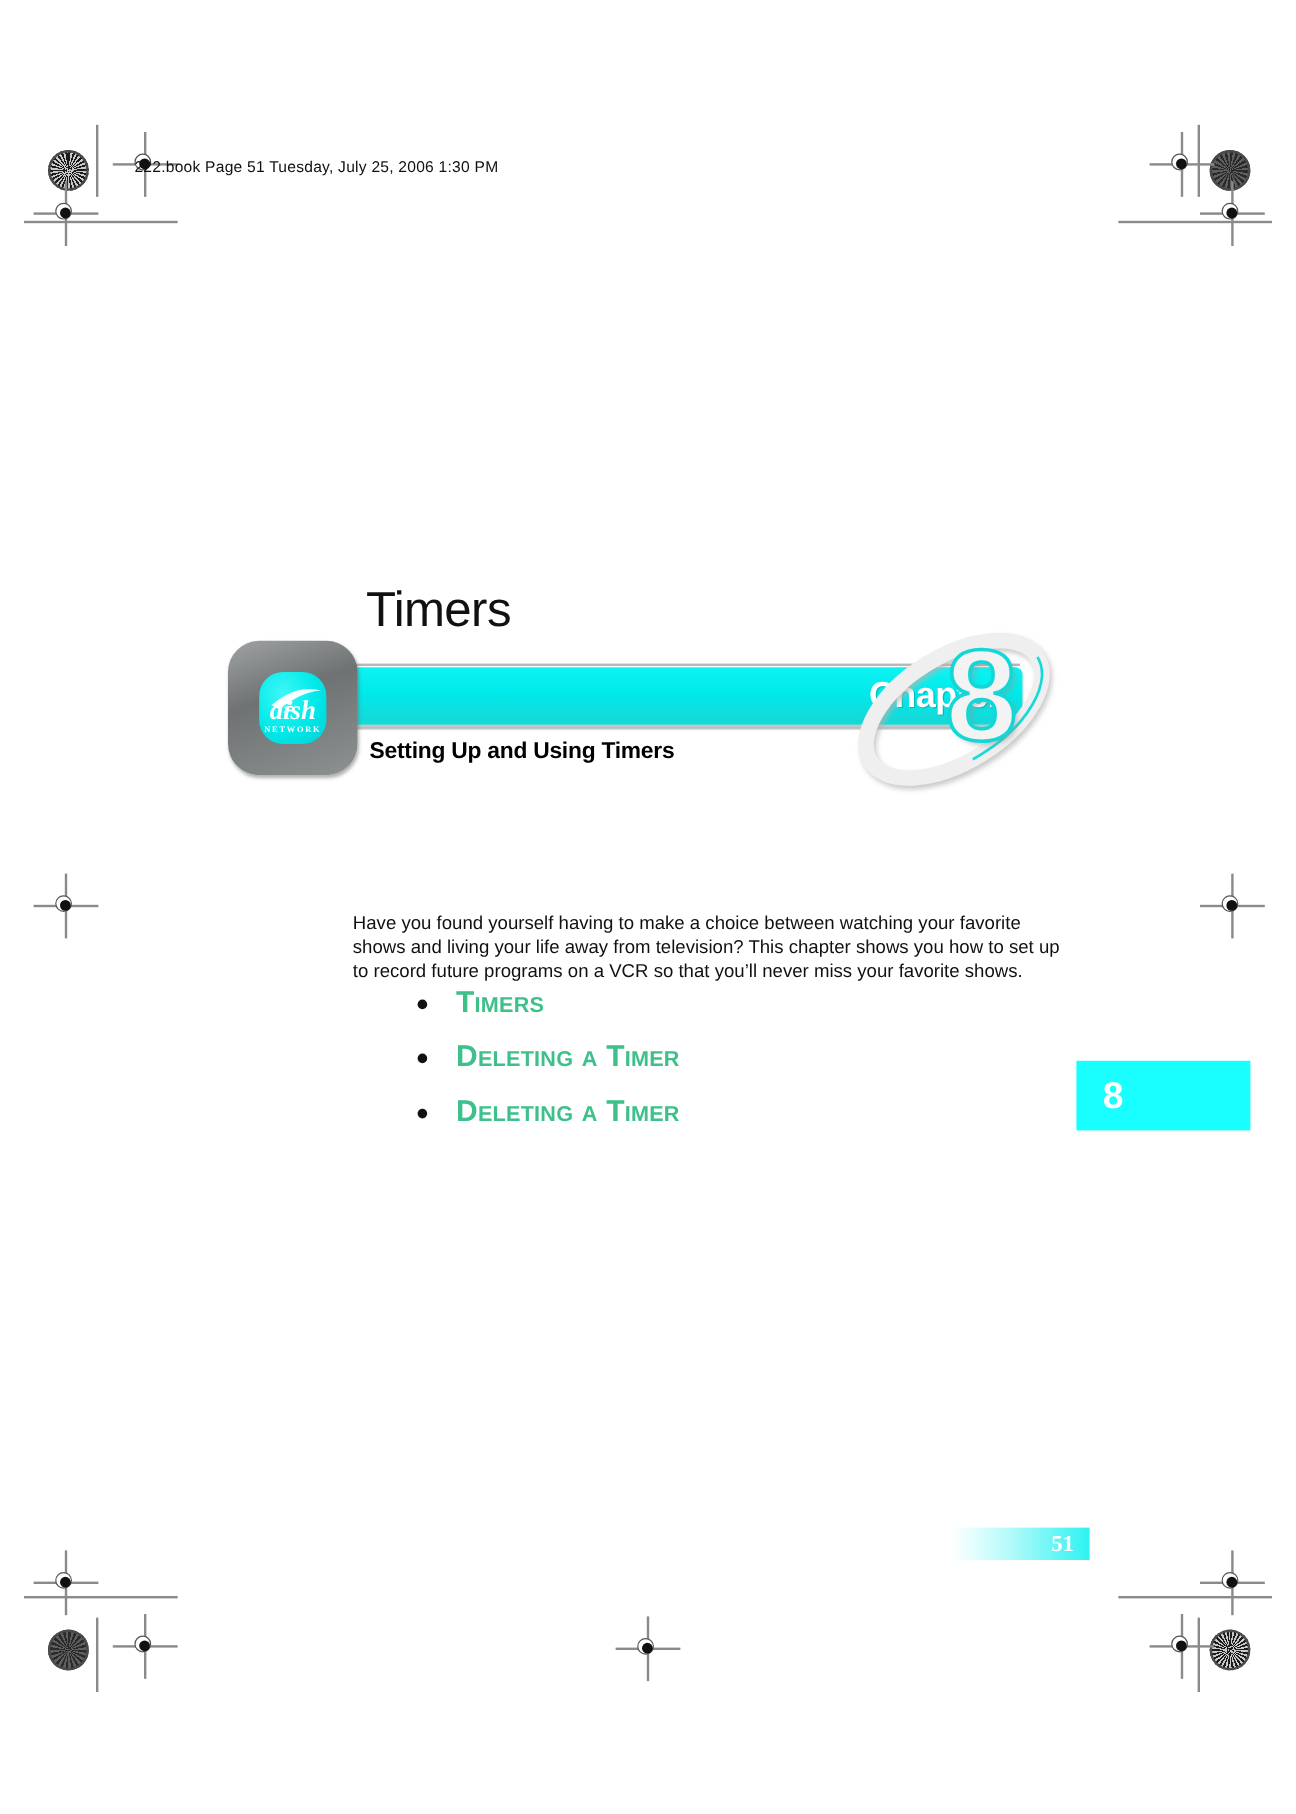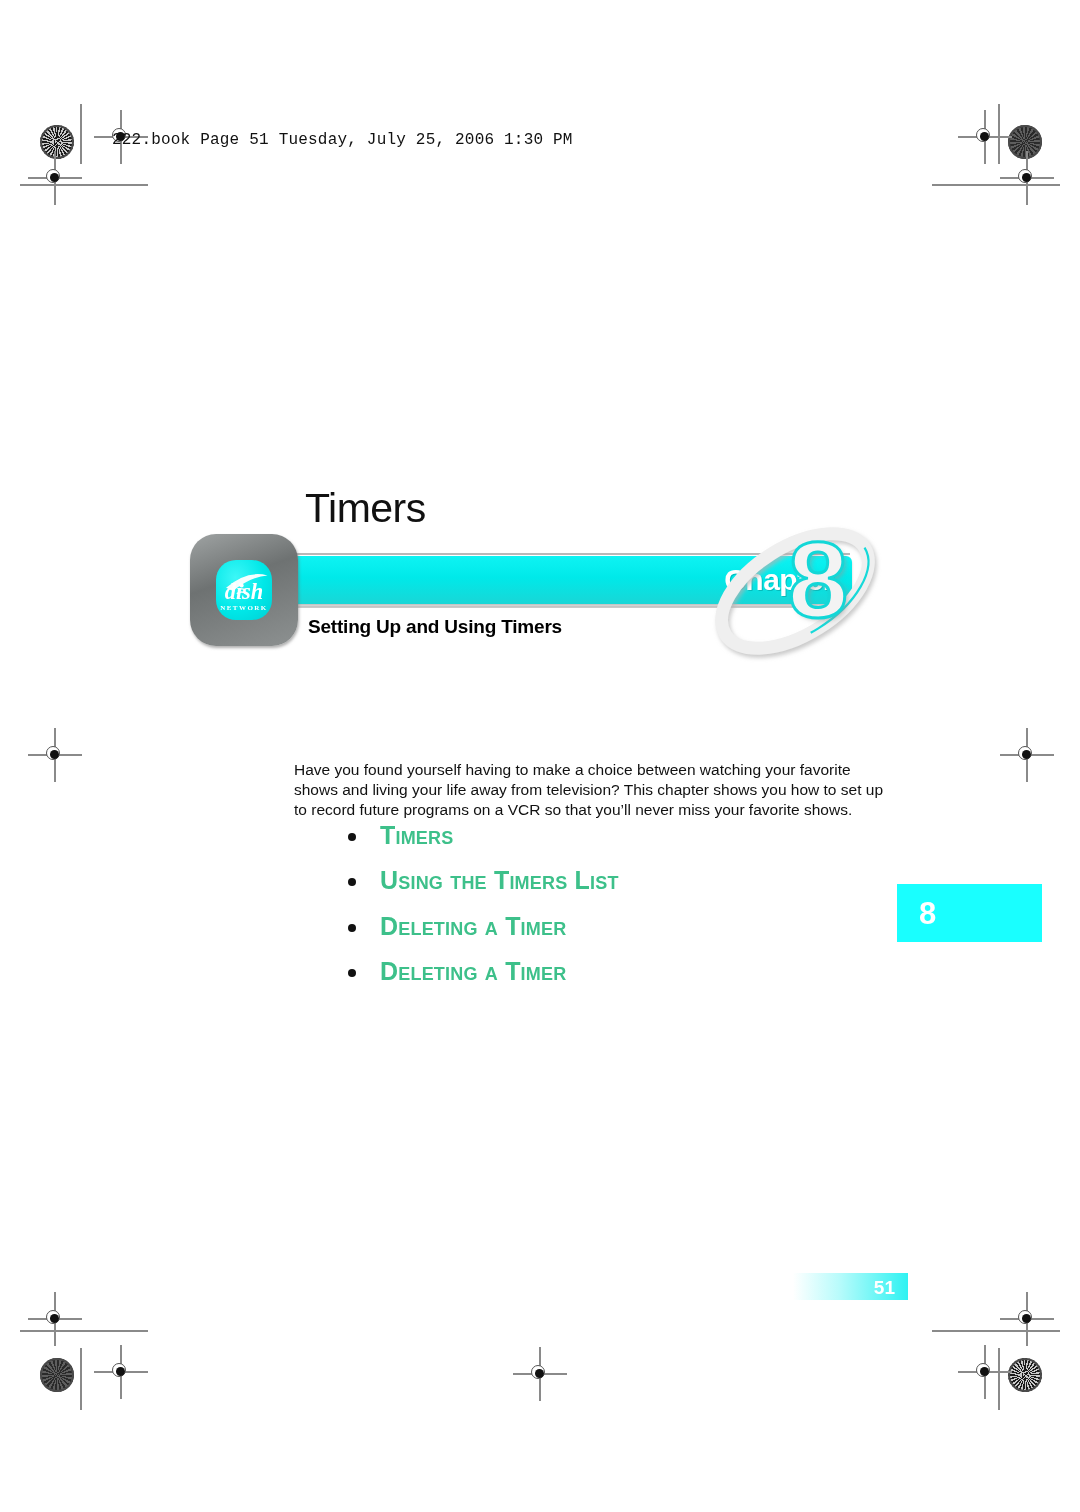--- a/index.html
+++ b/index.html
@@ -74,22 +74,22 @@
   .trim-line {
     position: absolute;
     background: #8a8a8a;
   }
 
   
   .header-slug {
     position: absolute;
     left: 112px;
     top: 131px;
-    font-family: Liberation Mono, monospace;
-    font-size: 16px;
+    font-family: Liberation Sans, sans-serif;
+    font-size: 13px;
     color: #111;
     letter-spacing: 0.2px;
     white-space: nowrap;
   }
 
   
   .masthead {
     position: absolute;
     left: 190px;
     top: 488px;
@@ -264,20 +264,21 @@
   }
 
   
   .folio {
     position: absolute;
     left: 793px;
     top: 1273px;
     width: 115px;
     height: 27px;
     background: linear-gradient(90deg, #ffffff 0%, #b8fbfb 40%, #2ef2f2 100%);
+    font-family: Liberation Serif, serif;
   }
   .folio .num {
     position: absolute;
     right: 13px;
     top: 50%;
     transform: translateY(-50%);
     font-size: 19px;
     font-weight: bold;
     color: #ffffff;
     line-height: 1;
@@ -411,24 +412,20 @@
 
 <p class="intro">Have you found yourself having to make a choice between watching your favorite shows and living your life away from television? This chapter shows you how to set up to record future programs on a VCR so that you’ll never miss your favorite shows.</p>
 
 <ul class="toc">
   <li>
     <span class="bullet"></span>
     <span>Timers</span>
   </li>
   <li>
     <span class="bullet"></span>
-    <span>Using the Timers List</span>
-  </li>
-  <li>
-    <span class="bullet"></span>
     <span>Deleting a Timer</span>
   </li>
   <li>
     <span class="bullet"></span>
     <span>Deleting a Timer</span>
   </li>
 </ul>
 
 <div class="thumb-tab">
   <span class="num">8</span>

